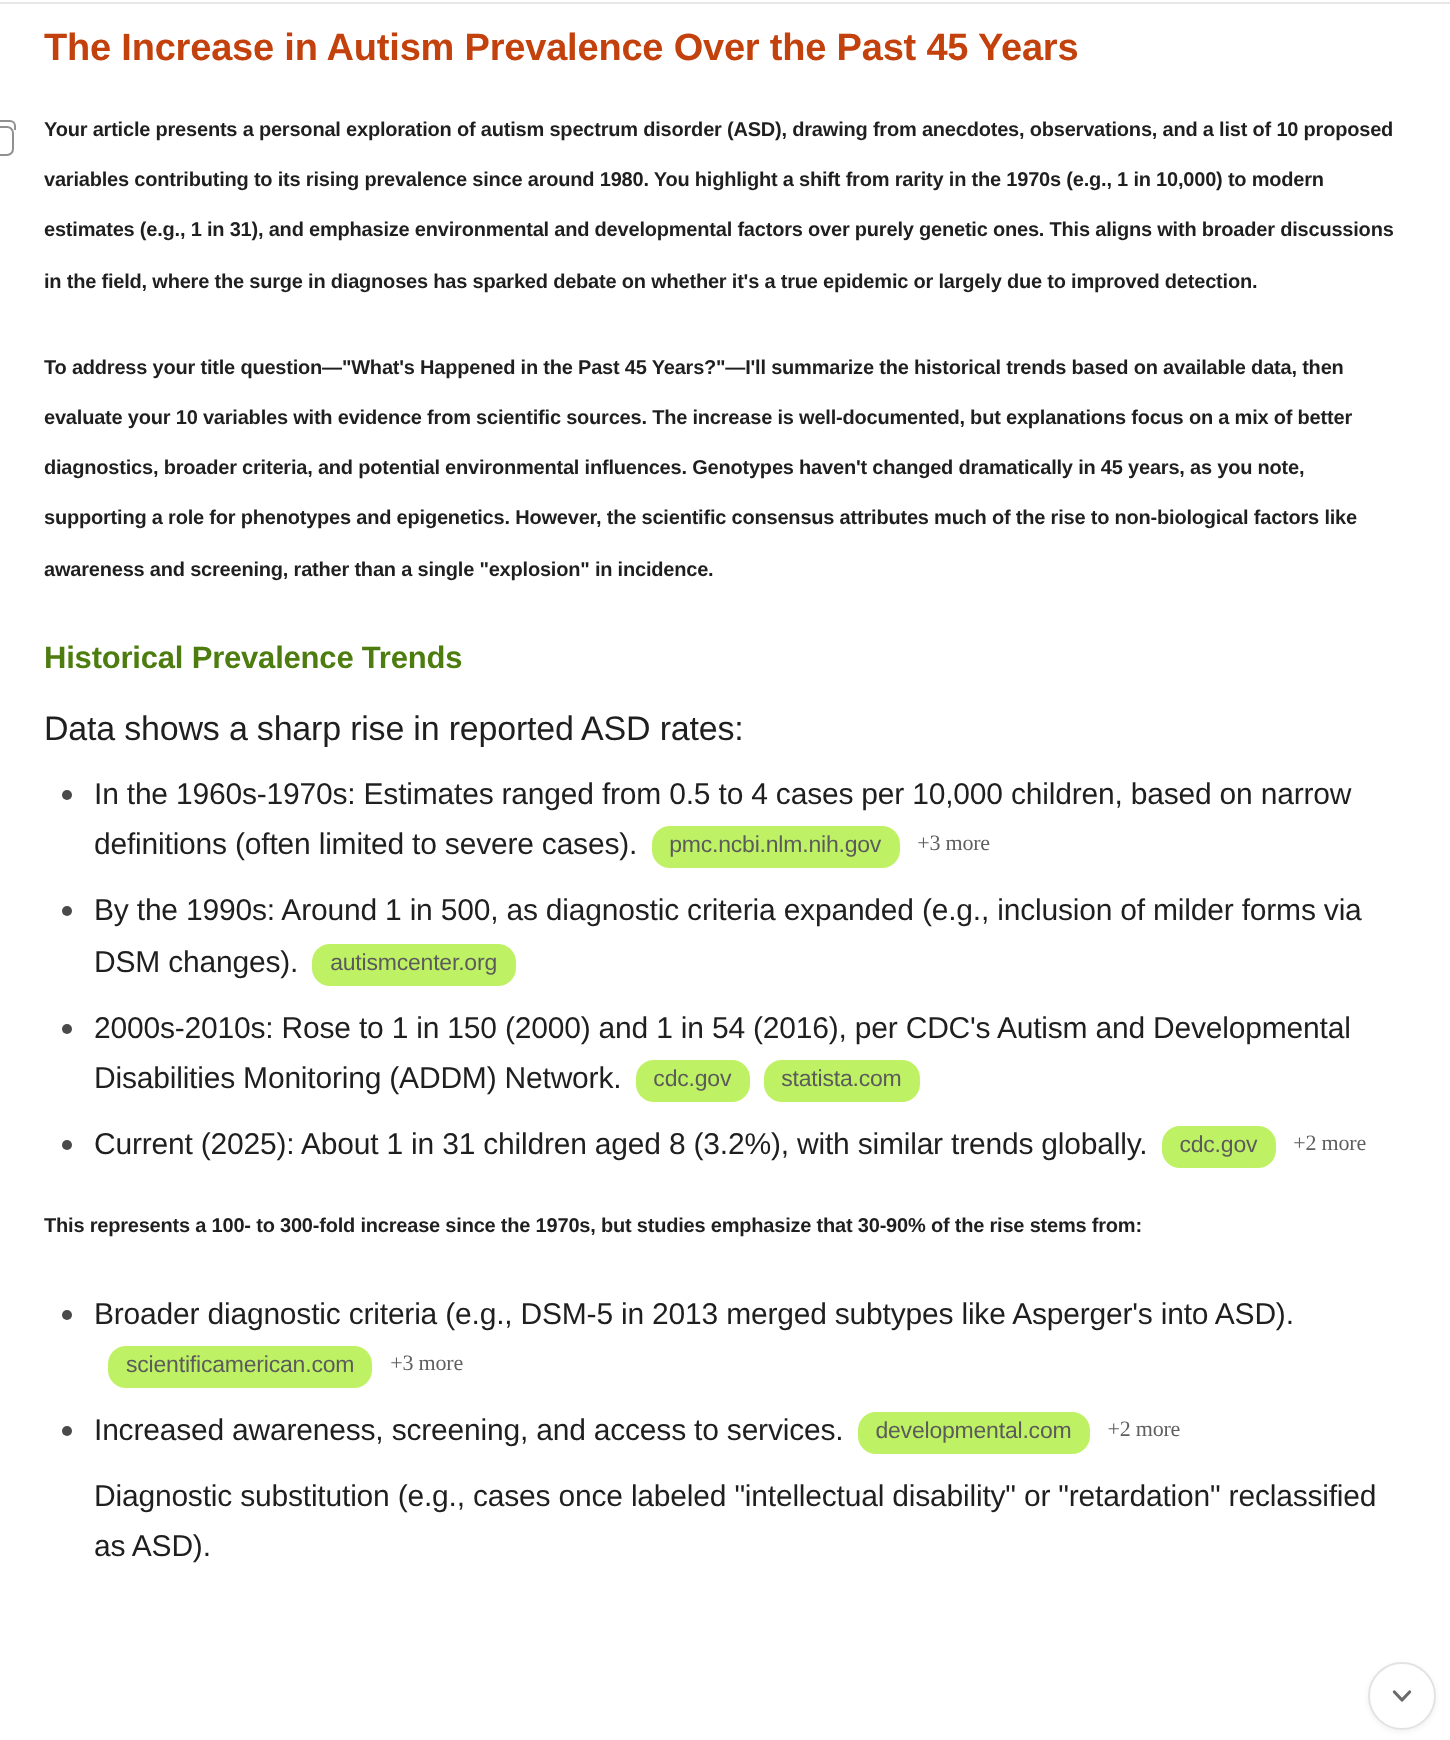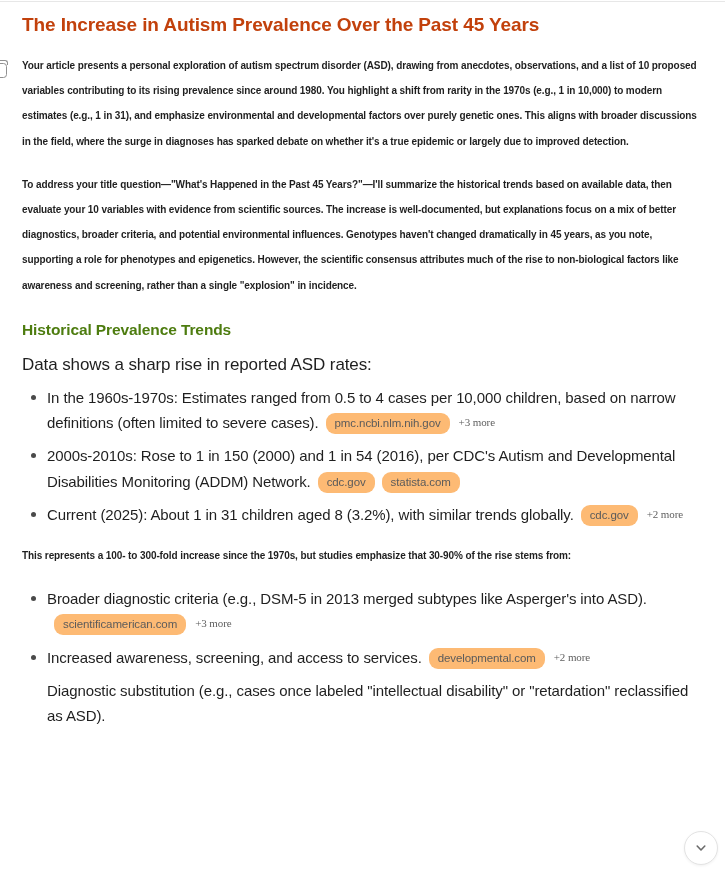--- a/index.html
+++ b/index.html
@@ -62,21 +62,21 @@
     left: 9px;
     top: 10px;
     width: 5px;
     height: 5px;
     border-radius: 50%;
     background: #4a4a4a;
   }
   .chips { display: inline; }
   .chip {
     display: inline-block;
-    background: #fdba74;
+    background: #bef264;
     color: #5b5b5b;
     font-size: 11.5px;
     line-height: 12px;
     padding: 4px 9px 5px 9px;
     border-radius: 9px;
     margin-left: 7px;
     vertical-align: 1px;
     white-space: nowrap;
     cursor: pointer;
   }
@@ -145,20 +145,23 @@
 
   <h3 class="section-heading">Historical Prevalence Trends</h3>
 
   <p class="list-intro">Data shows a sharp rise in reported ASD rates:</p>
 
   <ul class="bullet-list">
   <li>
     <span class="dot"></span><span class="li-body">In the 1960s-1970s: Estimates ranged from 0.5 to 4 cases per 10,000 children, based on narrow definitions (often limited to severe cases).</span><span class="chips"><span class="chip">pmc.ncbi.nlm.nih.gov</span><span class="more-label">+3 more</span></span>
   </li>
 
+  <li>
+    <span class="dot"></span><span class="li-body">By the 1990s: Around 1 in 500, as diagnostic criteria expanded (e.g., inclusion of milder forms via DSM changes).</span><span class="chips"><span class="chip">autismcenter.org</span></span>
+  </li>
 
   <li>
     <span class="dot"></span><span class="li-body">2000s-2010s: Rose to 1 in 150 (2000) and 1 in 54 (2016), per CDC's Autism and Developmental Disabilities Monitoring (ADDM) Network.</span><span class="chips"><span class="chip">cdc.gov</span><span class="chip">statista.com</span></span>
   </li>
 
   <li>
     <span class="dot"></span><span class="li-body">Current (2025): About 1 in 31 children aged 8 (3.2%), with similar trends globally.</span><span class="chips"><span class="chip">cdc.gov</span><span class="more-label">+2 more</span></span>
   </li>
 </ul>
 

